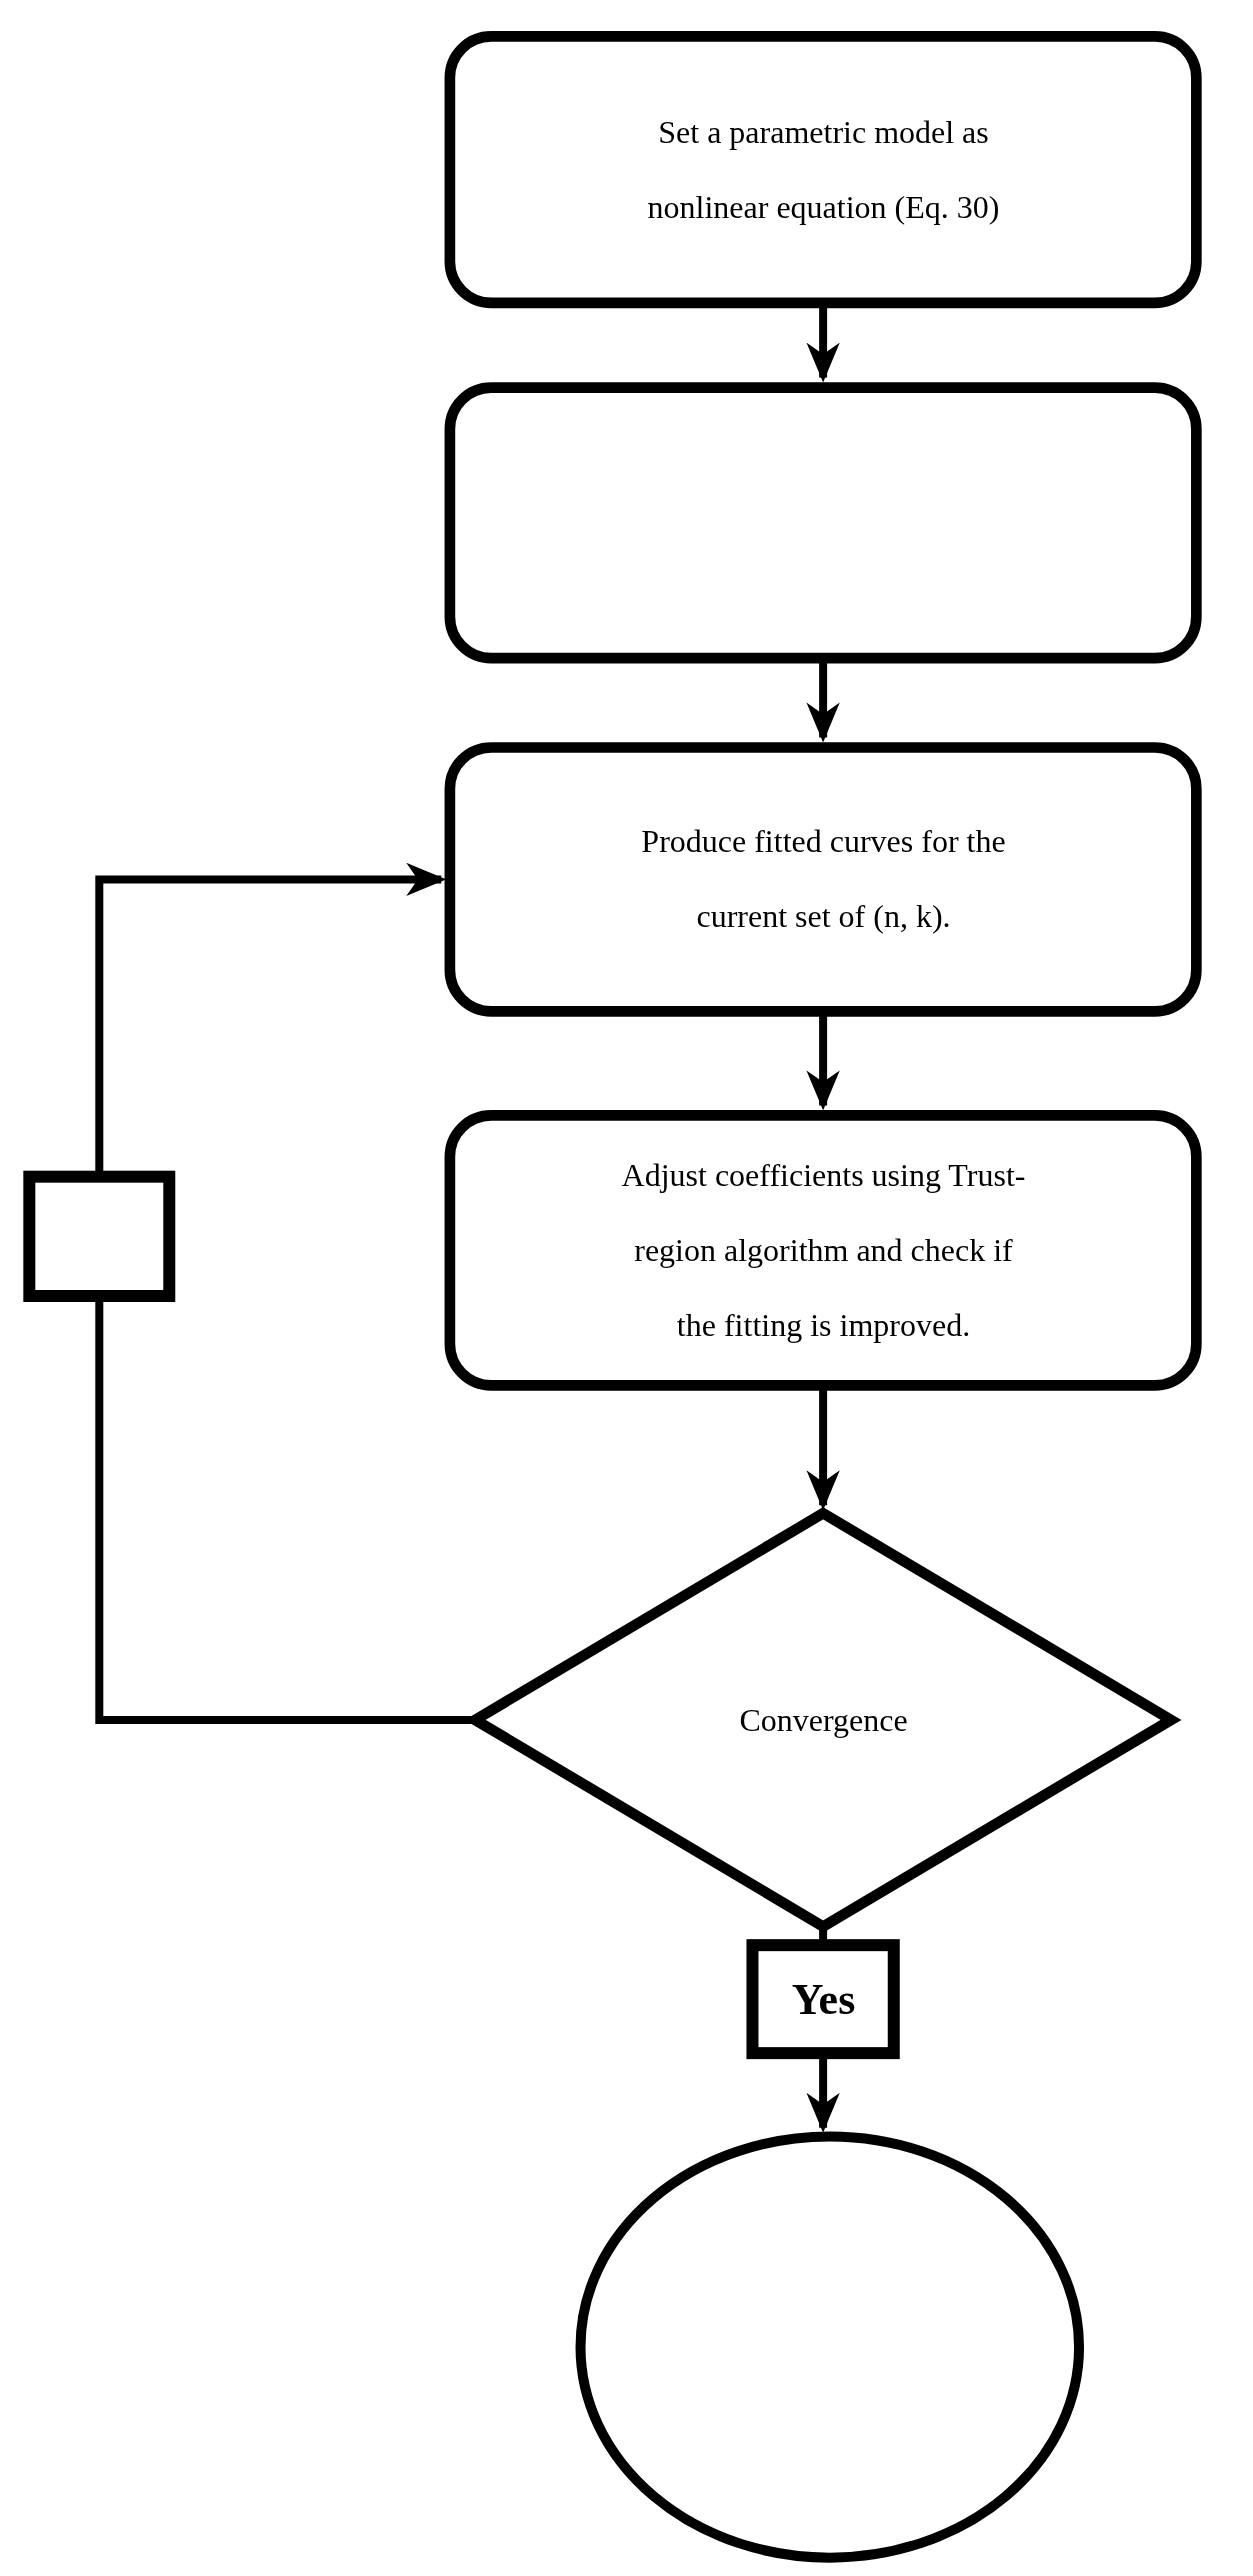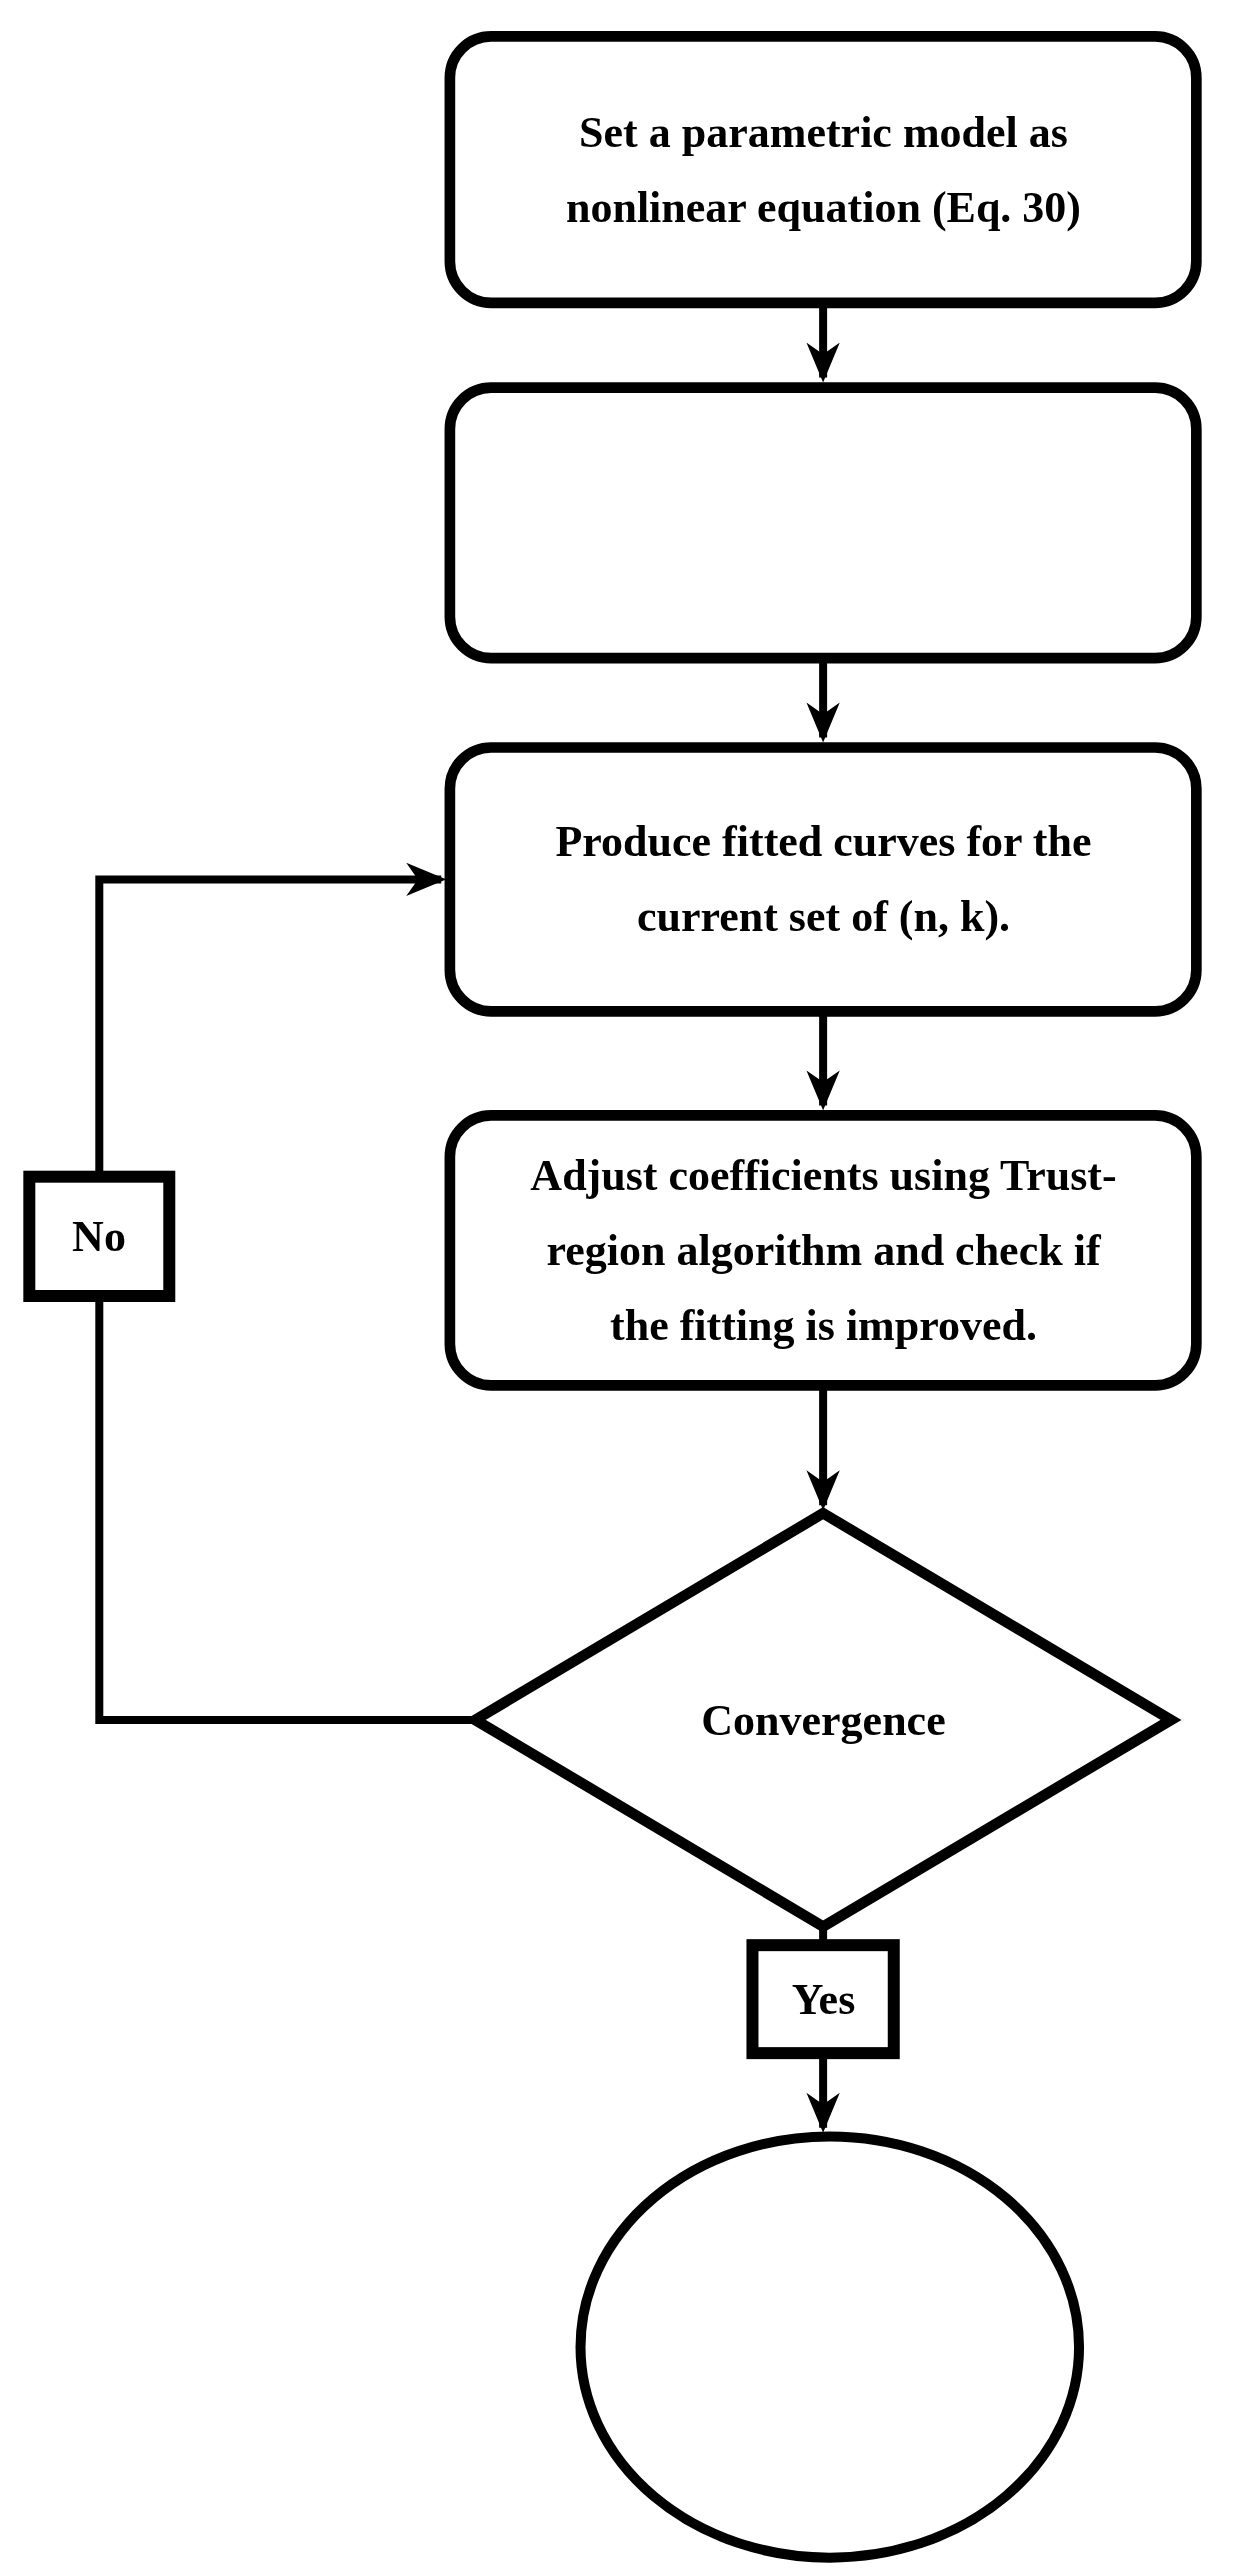--- a/index.html
+++ b/index.html
@@ -21,22 +21,22 @@
     inset: 0;
     display: block;
   }
   .nodetext {
     position: absolute;
     display: flex;
     flex-direction: column;
     justify-content: center;
     align-items: center;
     text-align: center;
-    font-weight: 700;
-    font-size: 44px;
+    font-weight: 400;
+    font-size: 32px;
     line-height: 75px;
     letter-spacing: 0px;
   }
   .edgelabel {
     position: absolute;
     display: flex;
     justify-content: center;
     align-items: center;
     text-align: center;
     font-weight: 700;
@@ -94,19 +94,16 @@
   </div>
 
   <div class="nodetext" style="left:490px; top:1587px; width:667px; height:267px;">
     <span>Convergence</span>
   </div>
 
   <div class="edgelabel" style="left:753px; top:1945px; width:141px; height:108px;">
     <span>Yes</span>
   </div>
 
-  <div class="edgelabel" style="left:29px; top:1177px; width:140px; height:119px;">
-    <span>No</span>
-  </div>
 
 
 </div>
 
 
 </body></html>

